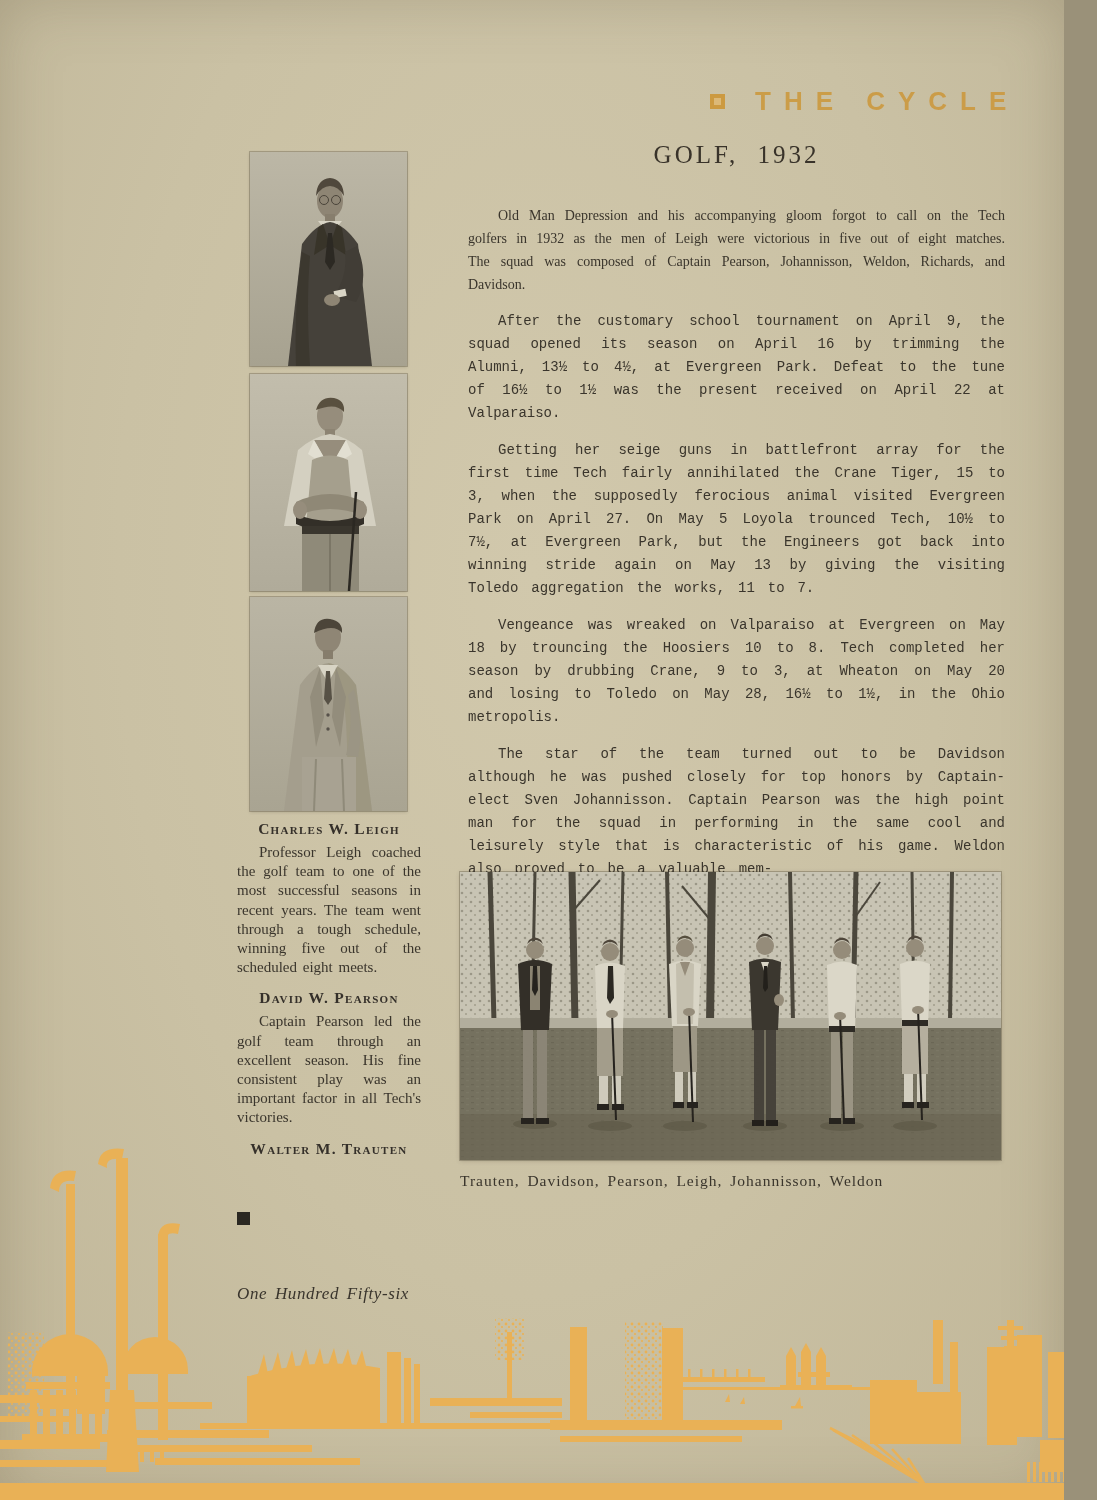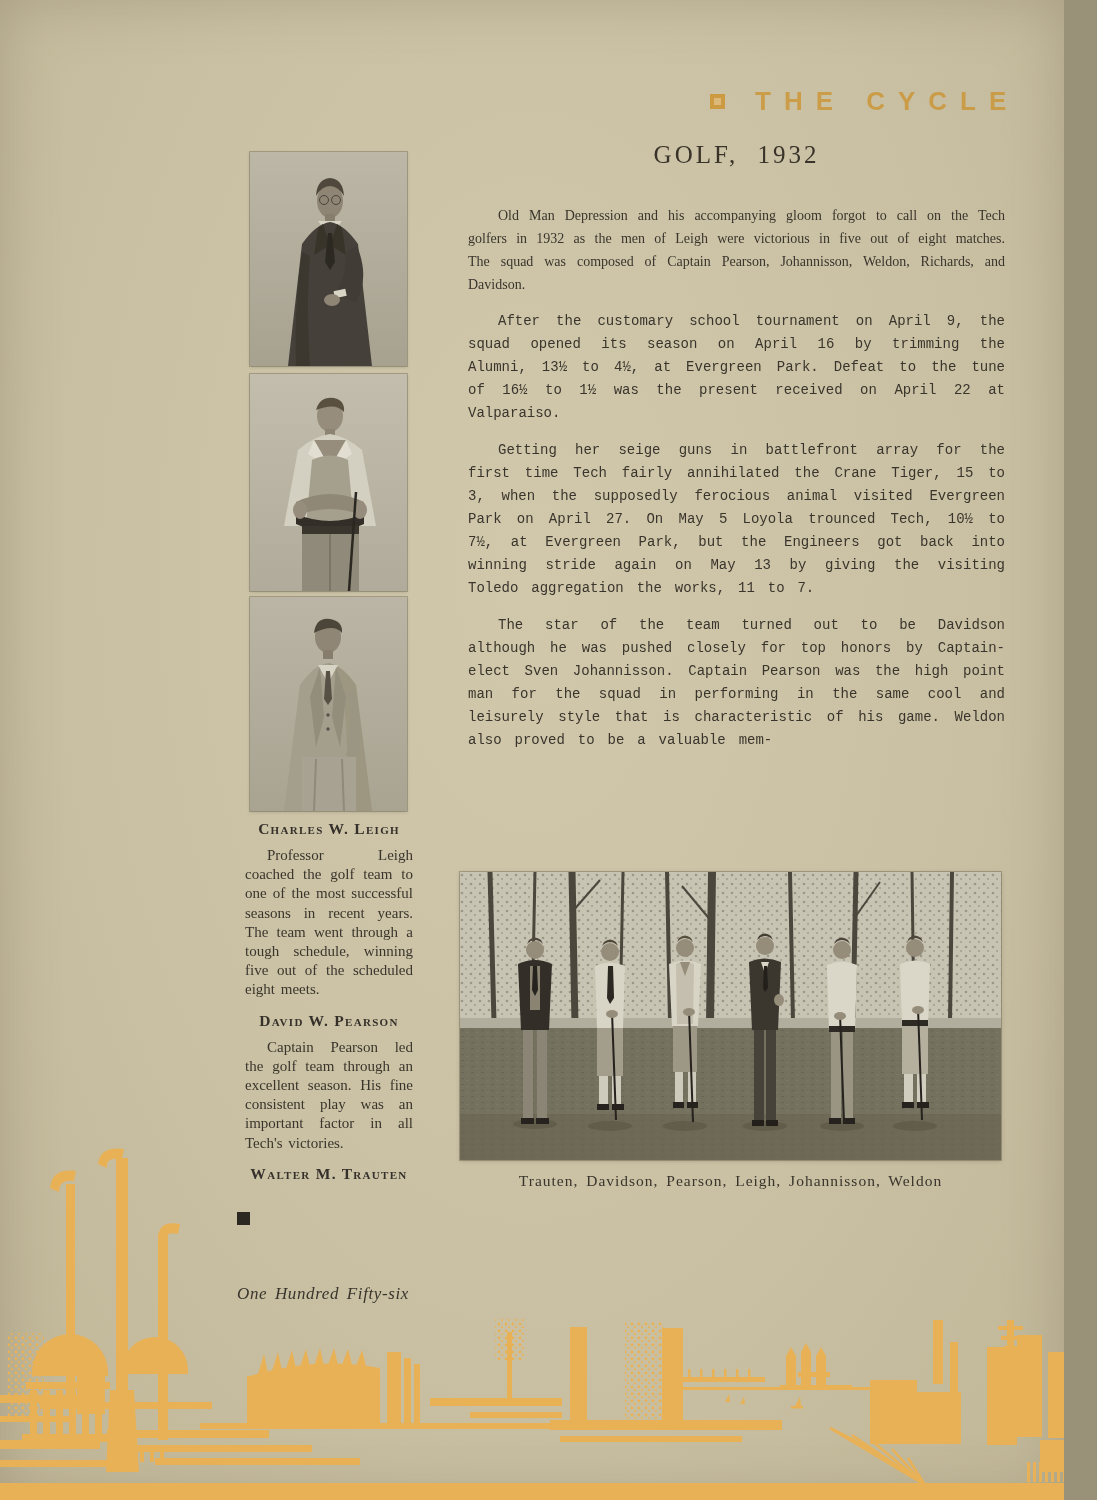--- a/index.html
+++ b/index.html
@@ -35,52 +35,53 @@
   #ph2{top:374px;height:217px;}
   #ph3{top:597px;height:214px;}
   
   .profiles{position:absolute;top:820px;left:237px;width:184px;}
   .profile-name{
     text-align:center;font-variant:small-caps;font-size:15.5px;letter-spacing:1.3px;
     margin:0 0 5px 0;color:#35302a;
   }
   .profile + .profile{margin-top:12px;}
   .profile-bio{
-    margin:8px;font-size:15px;line-height:19.2px;text-align:justify;
+    margin:0;font-size:15px;line-height:19.2px;text-align:justify;
     text-indent:22px;word-spacing:2px;color:#3a352c;
   }
   
   .end-mark{position:absolute;left:237px;top:1212px;width:13px;height:13px;background:#2b2822;}
   .folio{position:absolute;left:237px;top:1284px;font-style:italic;font-size:17px;
     letter-spacing:.6px;word-spacing:3px;color:#39342c;text-align:right;}
   
   .team-photo{position:absolute;left:460px;top:872px;width:541px;height:288px;background:#c6c2b2;
     box-shadow:0 0 0 1px rgba(70,62,48,.3), 0 1px 4px rgba(70,62,48,.25);}
   .team-caption{
-    position:absolute;left:460px;top:1172px;width:541px;text-align:center;
+    position:absolute;left:460px;top:1172px;width:541px;text-align:left;
     font-size:15.5px;letter-spacing:1px;word-spacing:3px;color:#3a352c;
   }
   
   .skyline{position:absolute;left:0;top:1140px;width:1097px;height:360px;}
 </style>
 </head>
 <body>
 
 <div class="page">
 
   <div class="brand">
     <span class="brand-sq"></span>
     <span class="brand-txt">THE CYCLE</span>
   </div>
 
   <div class="article-title">GOLF, 1932</div>
   <div class="article-body">
     <p>Old Man Depression and his accompanying gloom forgot to call on the Tech golfers in 1932 as the men of Leigh were victorious in five out of eight matches. The squad was composed of Captain Pearson, Johannisson, Weldon, Richards, and Davidson.</p>
     <p>After the customary school tournament on April 9, the squad opened its season on April 16 by trimming the Alumni, 13½ to 4½, at Evergreen Park.  Defeat to the tune of 16½ to 1½ was the present received on April 22 at Valparaiso.</p>
     <p>Getting her seige guns in battlefront array for the first time Tech fairly annihilated the Crane Tiger, 15 to 3, when the supposedly ferocious animal visited Evergreen Park on April 27. On May 5 Loyola trounced Tech, 10½ to 7½, at Evergreen Park, but the Engineers got back into winning stride again on May 13 by giving the visiting Toledo aggregation the works, 11 to 7.</p>
+    <p>Vengeance was wreaked on Valparaiso at Evergreen on May 18 by trouncing the Hoosiers 10 to 8.  Tech completed her season by drubbing Crane, 9 to 3, at Wheaton on May 20 and losing to Toledo on May 28, 16½ to 1½, in the Ohio metropolis.</p>
     <p>The star of the team turned out to be Davidson although he was pushed closely for top honors by Captain-elect Sven Johannisson.  Captain Pearson was the high point man for the squad in performing in the same cool and leisurely style that is characteristic of his game.  Weldon also proved to be a valuable mem-</p>
   </div>
 
   <div class="photo" id="ph1">
     <svg width="157" height="214" viewBox="0 0 157 214">
       <defs>
         <linearGradient id="pg1" x1="0" y1="0" x2="0" y2="1">
           <stop offset="0" stop-color="#bcb7a6"></stop>
             <stop offset="1" stop-color="#a7a290"></stop>
         </linearGradient>

